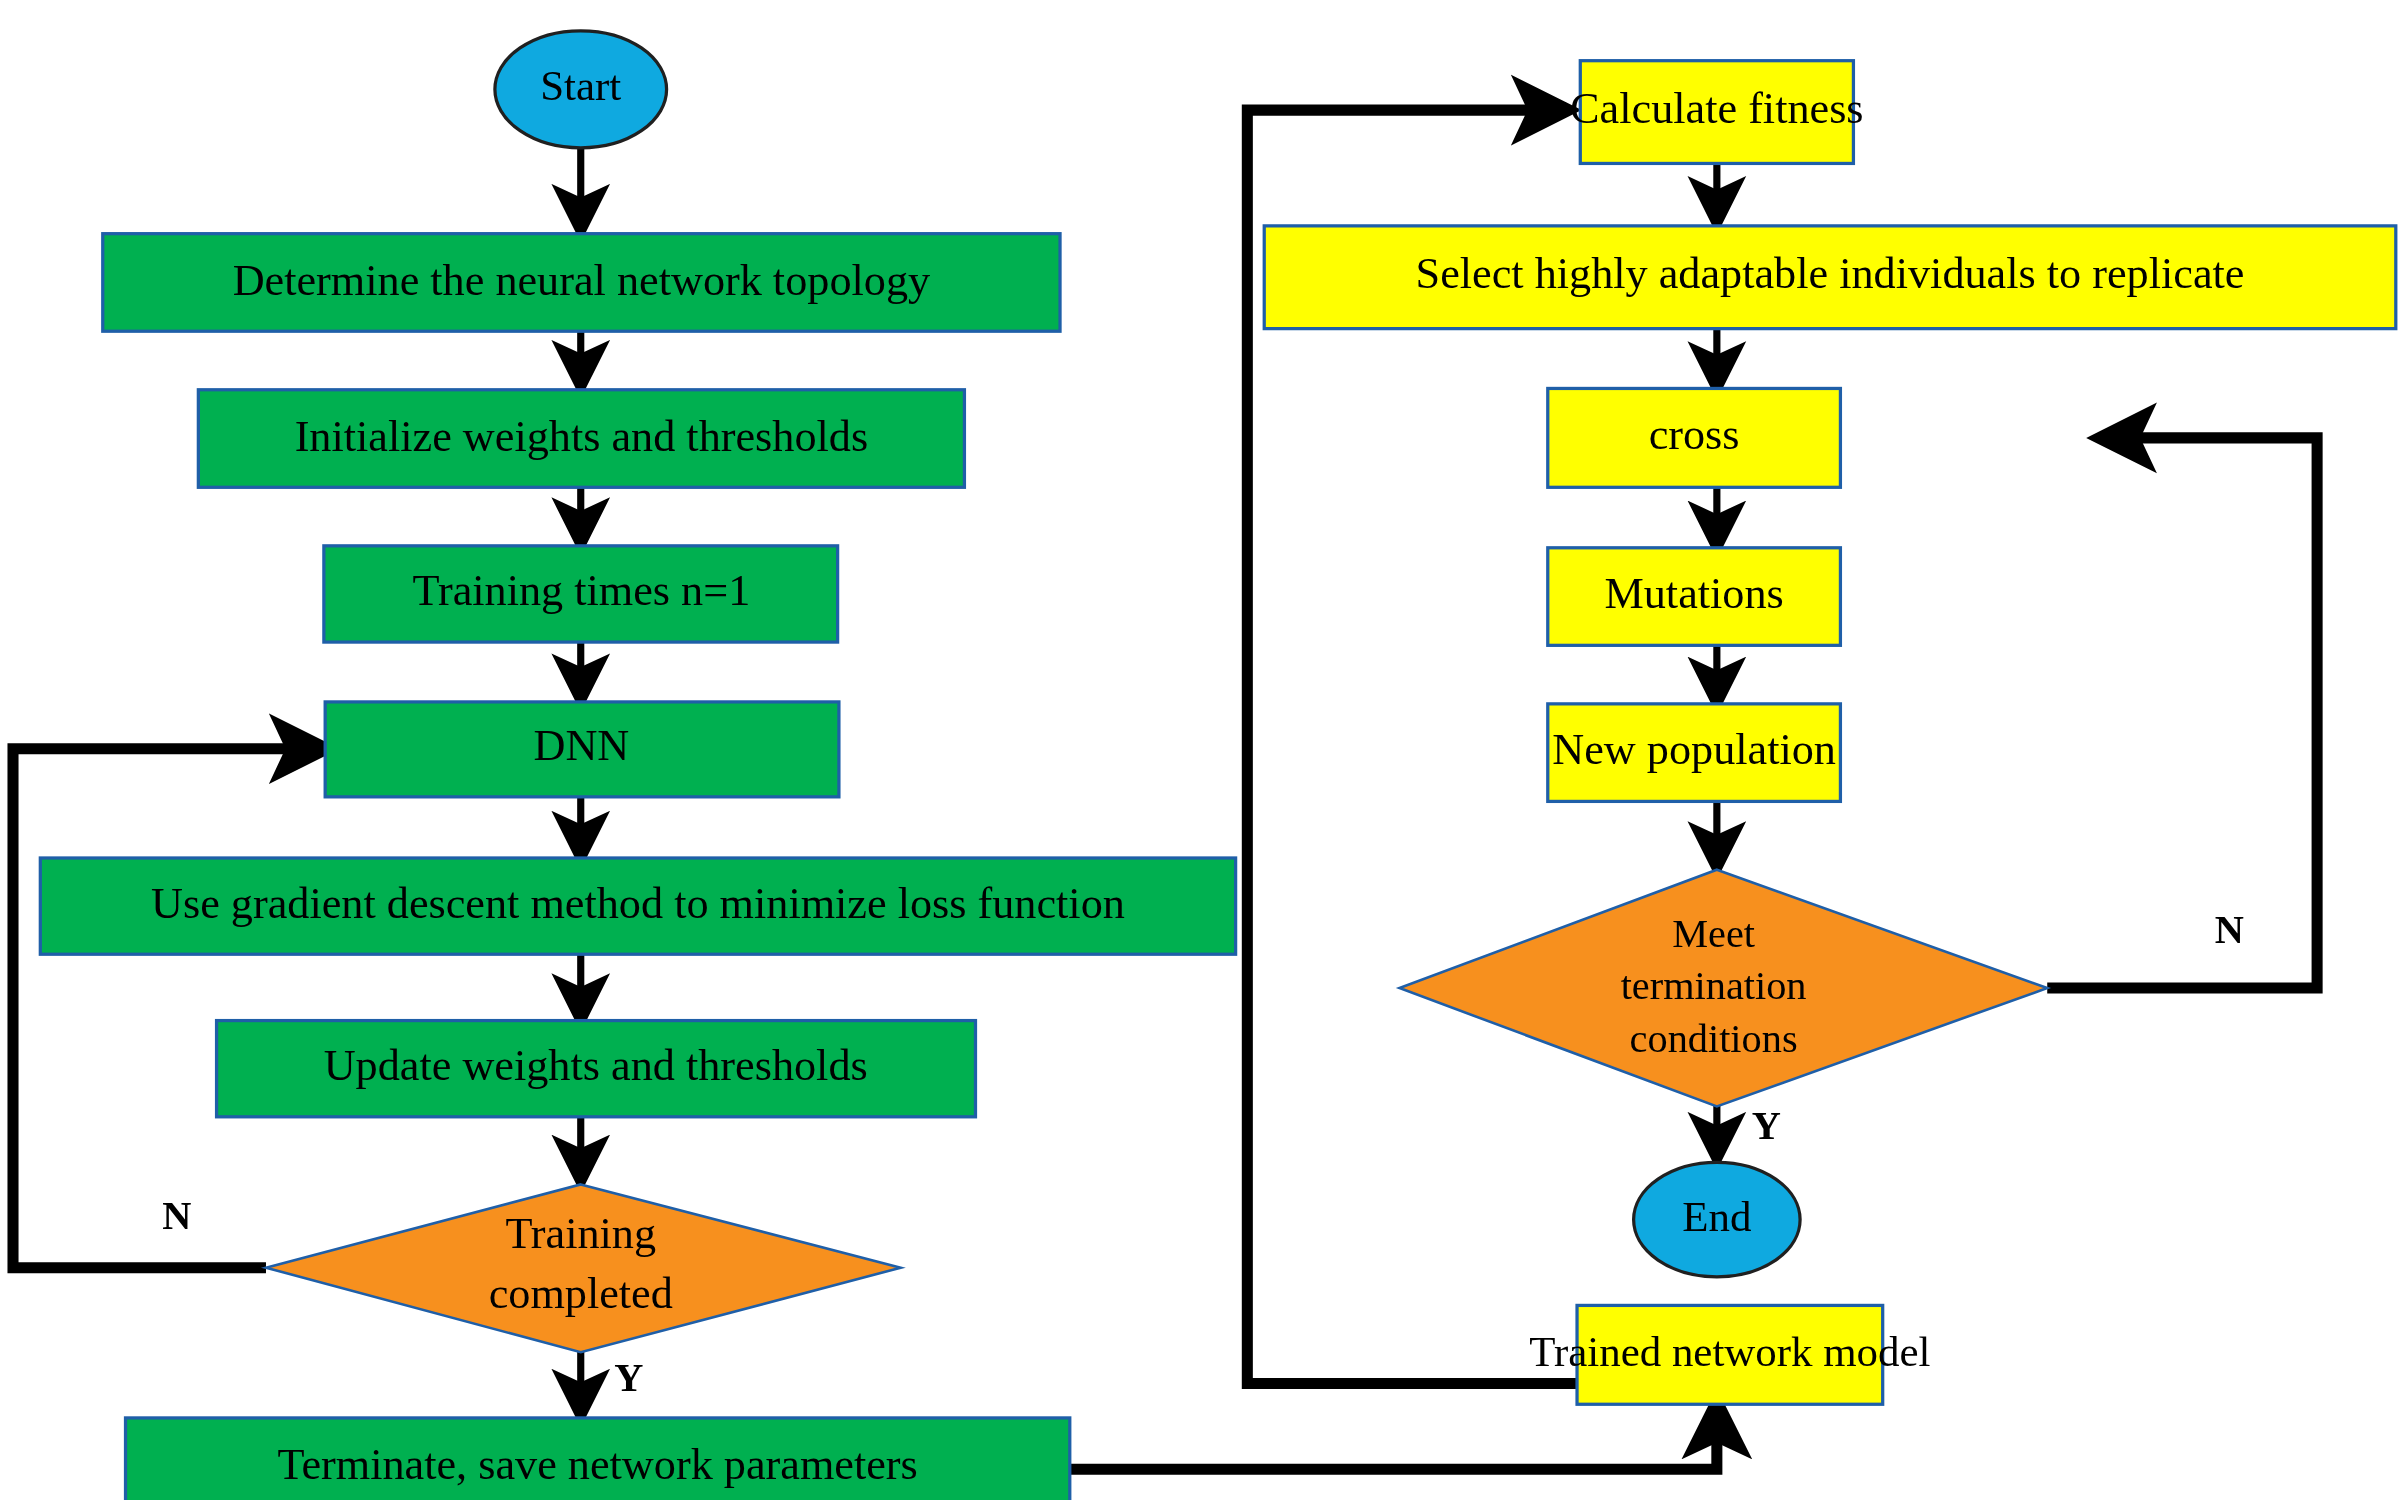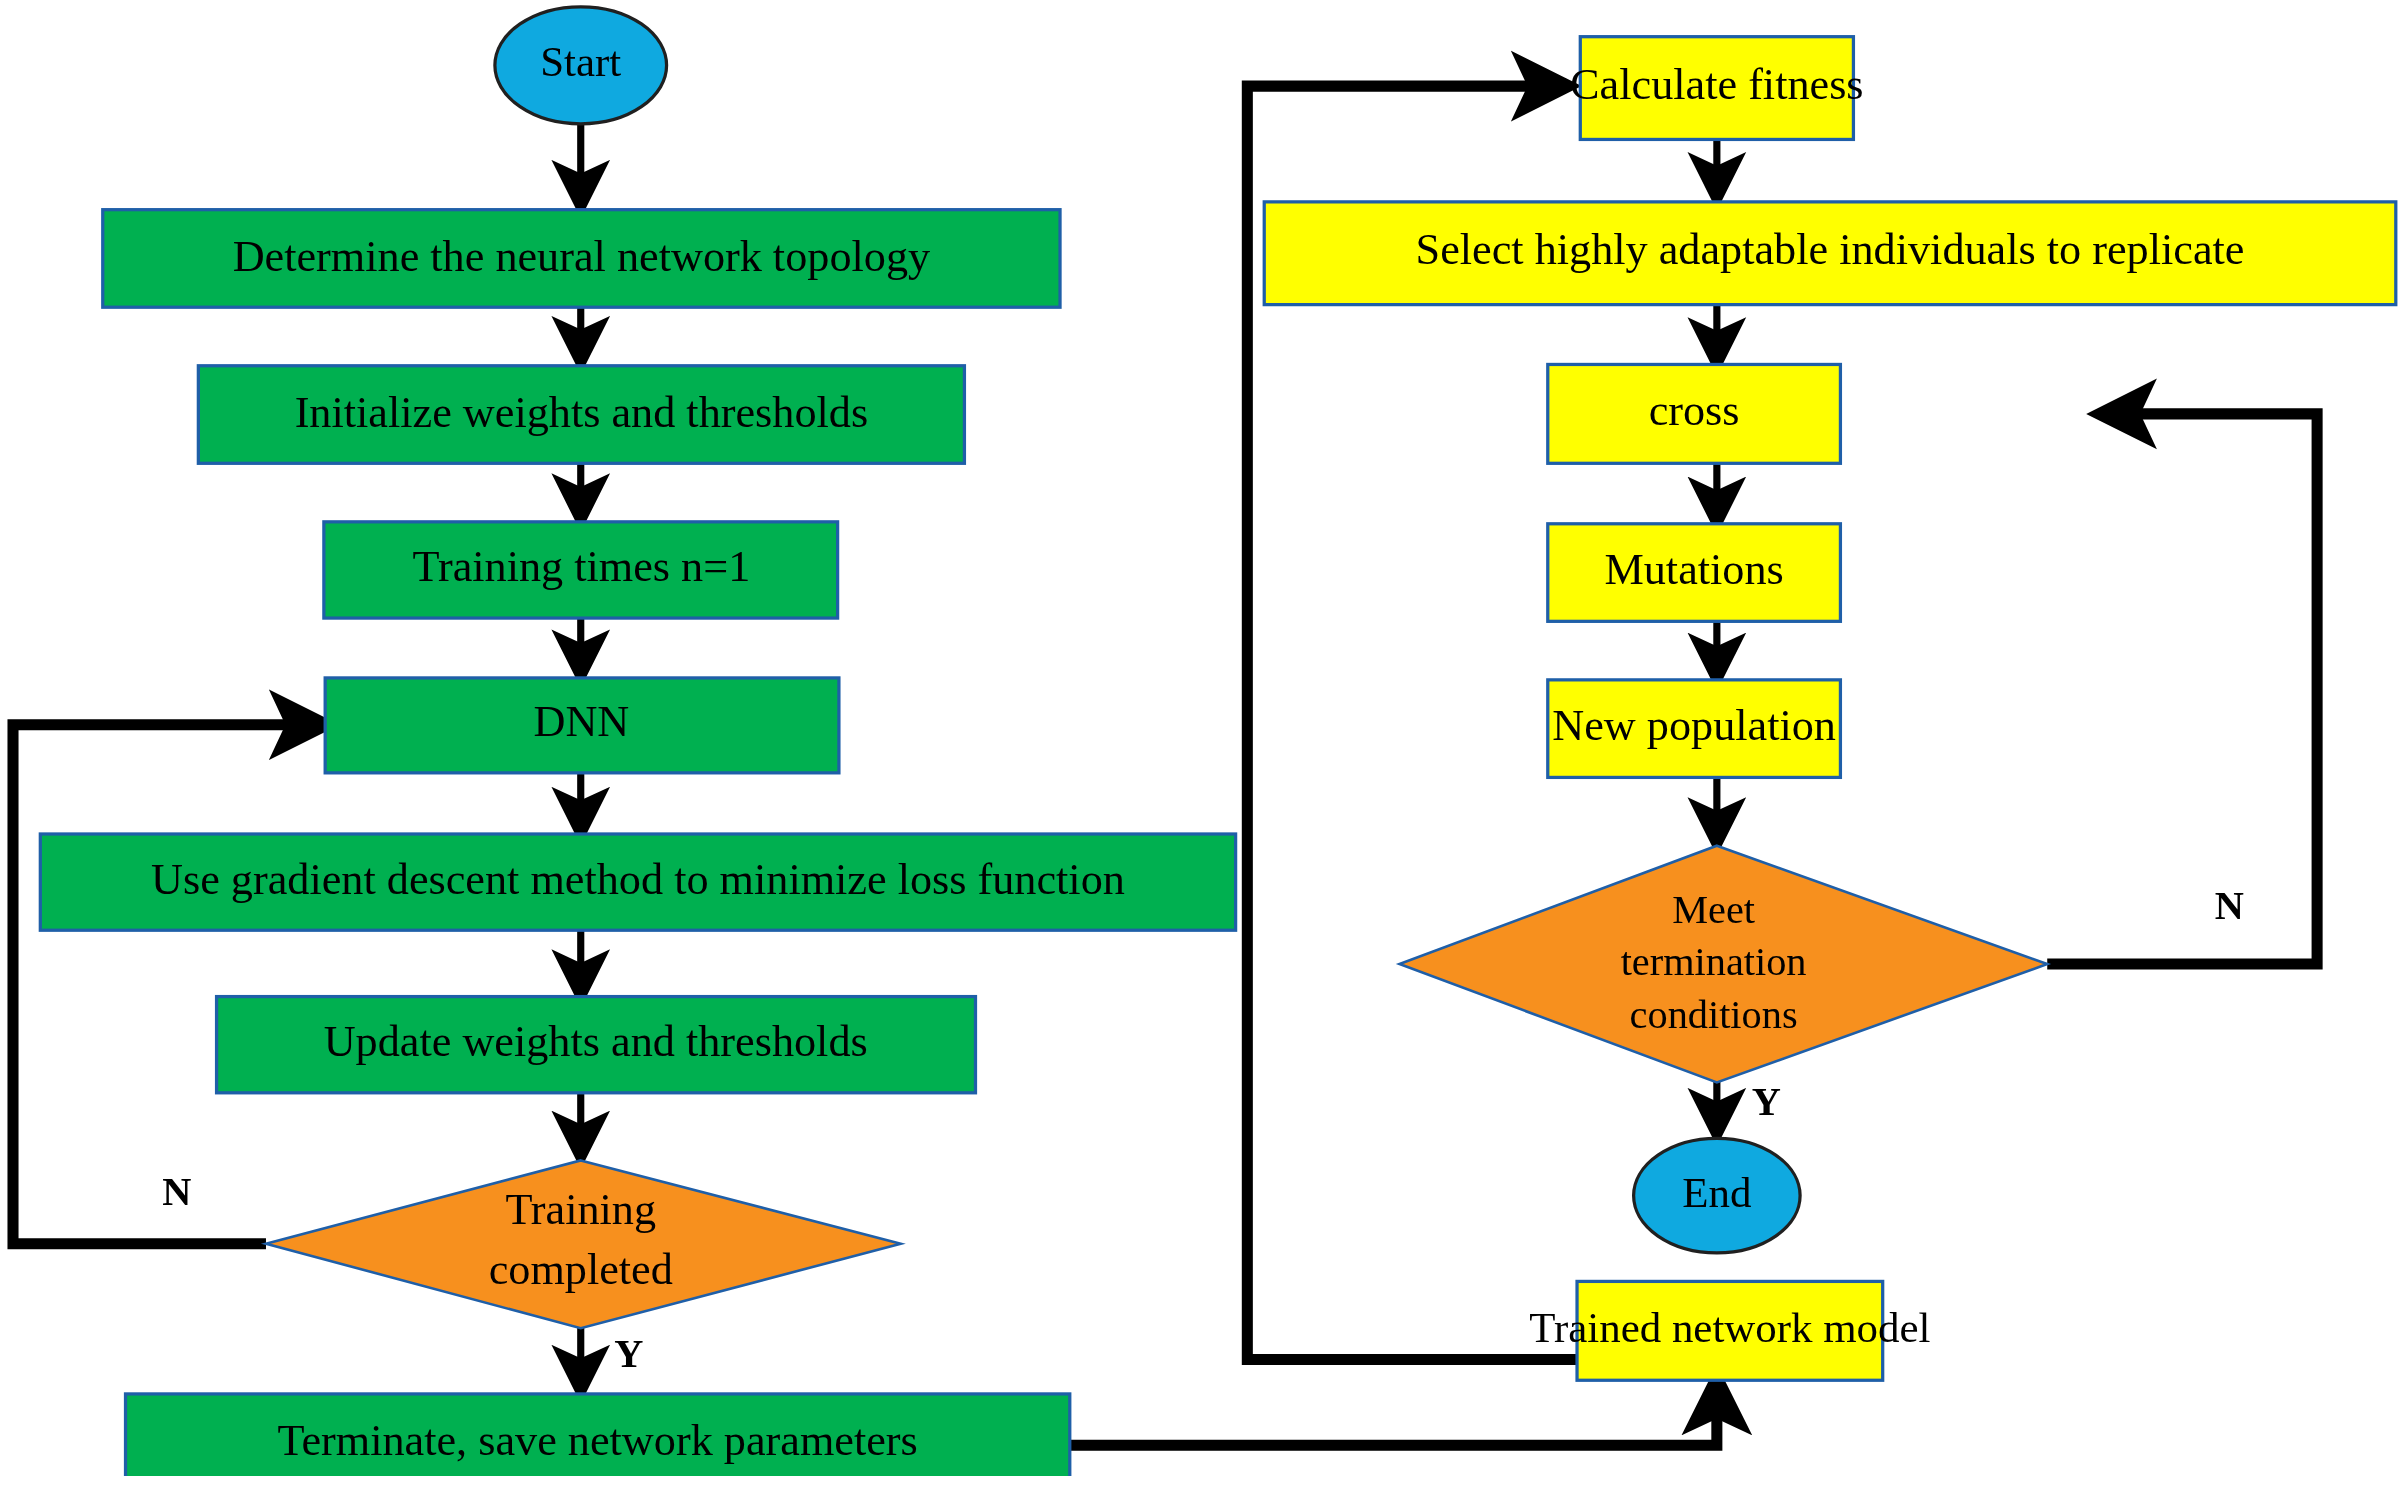--- a/index.html
+++ b/index.html
@@ -7,20 +7,21 @@
     padding: 0;
     background: #ffffff;
   }
   #stage {
     position: relative;
     width: 2401px;
     height: 1476px;
     background: #ffffff;
     overflow: hidden;
     font-family: "Liberation Serif", "DejaVu Serif", serif;
+    margin-top: 24px;
   }
   svg.flow {
     position: absolute;
     left: 0;
     top: 0;
     width: 2401px;
     height: 1508px;
   }
   .node-label {
     font-family: "Liberation Serif", "DejaVu Serif", serif;

